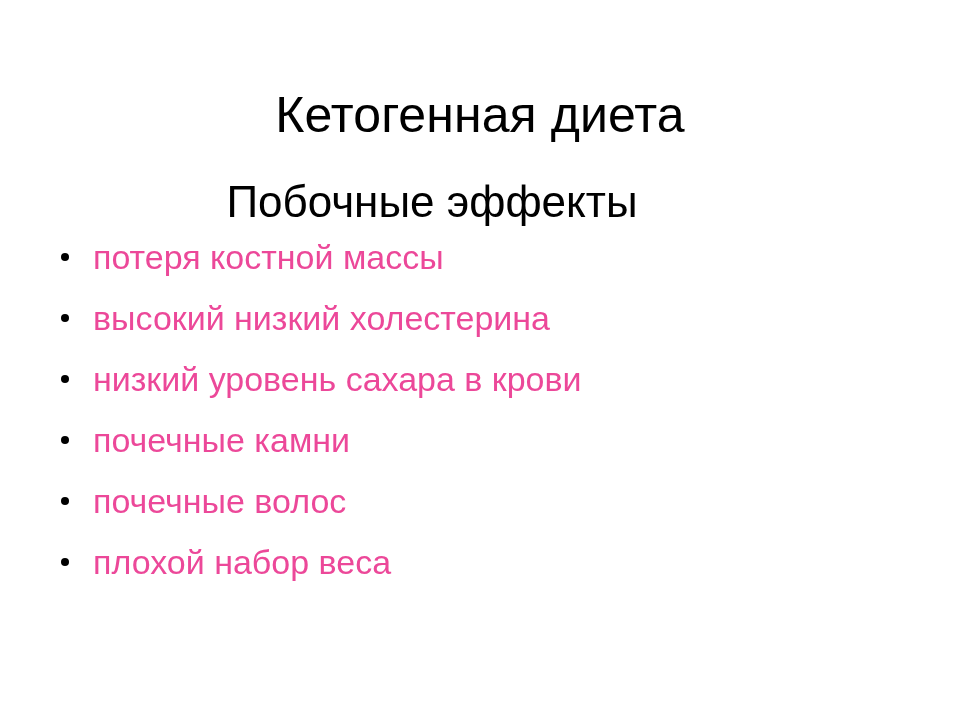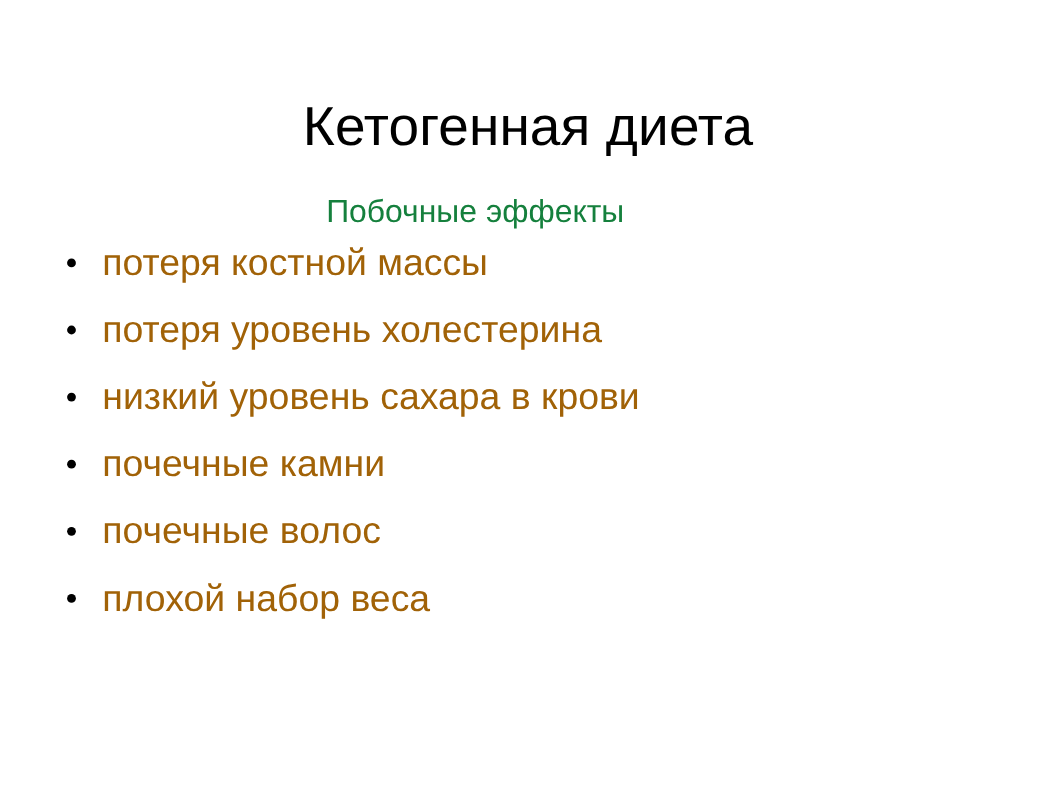--- a/index.html
+++ b/index.html
@@ -35,43 +35,43 @@
 
   
   .body-block {
     position: absolute;
     left: 52px;
     top: 176px;
     width: 860px;
   }
 
   .subtitle {
-    font-size: 29px;
+    font-size: 44px;
     font-weight: 400;
     line-height: 1.18;
-    color: #15803d;
+    color: #000000;
     text-align: center;
     width: 760px;
     margin: 0 0 12px 0;
     white-space: nowrap;
   }
 
   ul.bullet-list {
     list-style: none;
     margin: 0;
     padding: 0;
   }
 
   ul.bullet-list > li {
     position: relative;
     padding-left: 41px;
     font-size: 34px;
     font-weight: 400;
     line-height: 1.0;
-    color: #a16207;
+    color: #ec4899;
     margin: 0 0 27px 0;
     white-space: nowrap;
   }
 
   ul.bullet-list > li:last-child {
     margin-bottom: 0;
   }
 
   .bullet-marker {
     position: absolute;
@@ -98,21 +98,21 @@
 
     <ul class="bullet-list">
 
       <li>
         <span class="bullet-marker"></span>
         <span>потеря костной массы</span>
       </li>
 
       <li>
         <span class="bullet-marker"></span>
-        <span>потеря уровень холестерина</span>
+        <span>высокий низкий холестерина</span>
       </li>
 
       <li>
         <span class="bullet-marker"></span>
         <span>низкий уровень сахара в крови</span>
       </li>
 
       <li>
         <span class="bullet-marker"></span>
         <span>почечные камни</span>

